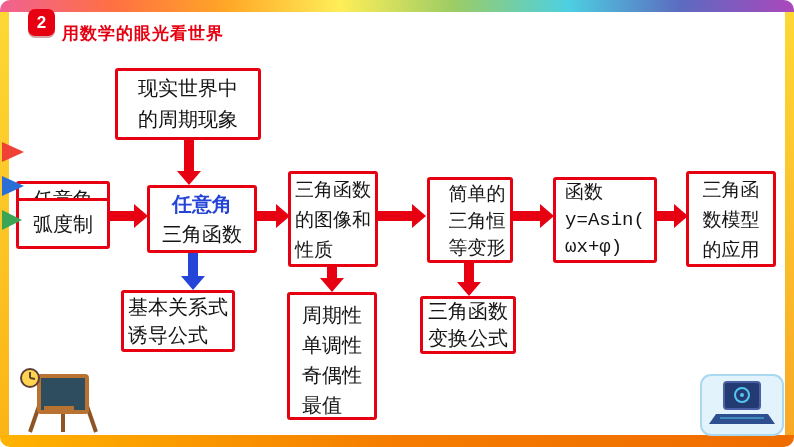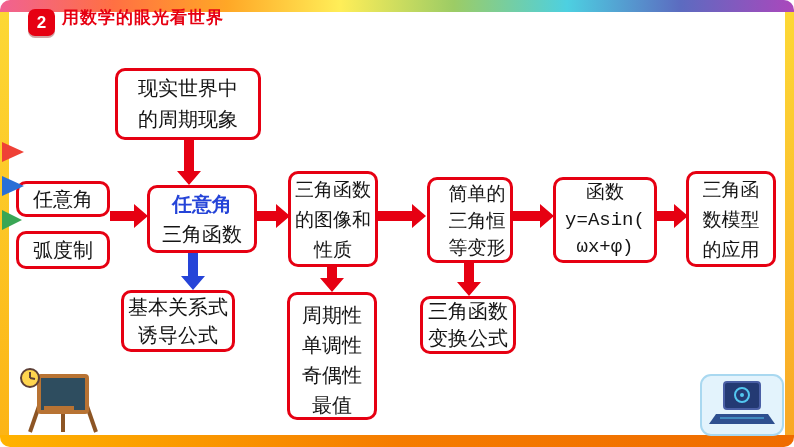--- a/index.html
+++ b/index.html
@@ -18,28 +18,28 @@
   .strip-bottom{left:0;bottom:0;width:794px;height:12px;background:linear-gradient(to right,#ffb300,#f57c00,#ef6c00);}
 
   .badge{
     position:absolute;left:28px;top:9px;width:27px;height:27px;
     background:#e60012;color:#ffffff;border-radius:7px;
     display:flex;align-items:center;justify-content:center;
     font-family:"Liberation Sans",sans-serif;font-weight:bold;font-size:17px;
     box-shadow:0 2px 0 rgba(120,0,0,.35);
   }
   .slide-title{
-    position:absolute;left:62px;top:6px;
+    position:absolute;left:62px;top:22px;
     font-family:"Liberation Sans",sans-serif;font-weight:bold;
     font-size:17px;color:#e60012;letter-spacing:1px;
   }
 
   .box{
-    position:absolute;border:3px solid #e60012;background:#ffffff;border-radius:10px;
-    display:flex;align-items:center;justify-content:center;text-align:center;
+    position:absolute;border:3px solid #e60012;background:#ffffff;border-radius:3px;
+    display:flex;align-items:center;justify-content:center;text-align:left;
     box-sizing:border-box;
   }
   .box-label{
     white-space:pre-line;color:#151515;font-size:20px;line-height:1.5;font-weight:500;
   }
   .blue-text{color:#2544d8;font-weight:bold;}
   .arrow{position:absolute;}
 </style>
 </head>
 <body>
@@ -55,21 +55,21 @@
   <div class="slide-title">用数学的眼光看世界</div>
 
   <div class="box" style="left:115px;top:68px;width:146px;height:72px;">
     <span class="box-label" style="line-height:31px;">现实世界中
 的周期现象</span>
   </div>
 
   <div class="box" style="left:16px;top:181px;width:94px;height:36px;">
     <span class="box-label">任意角</span>
   </div>
-  <div class="box" style="left:16px;top:231px;width:94px;height:38px;">
+  <div class="box" style="left:16px;top:198px;width:94px;height:51px;">
     <span class="box-label">弧度制</span>
   </div>
 
   <div class="box" style="left:147px;top:185px;width:110px;height:68px;flex-direction:column;">
     <span class="box-label blue-text" style="line-height:30px;">任意角</span>
     <span class="box-label" style="line-height:30px;">三角函数</span>
   </div>
 
   <div class="box" style="left:288px;top:171px;width:90px;height:96px;">
     <span class="box-label" style="font-size:19px;line-height:30px;">三角函数

